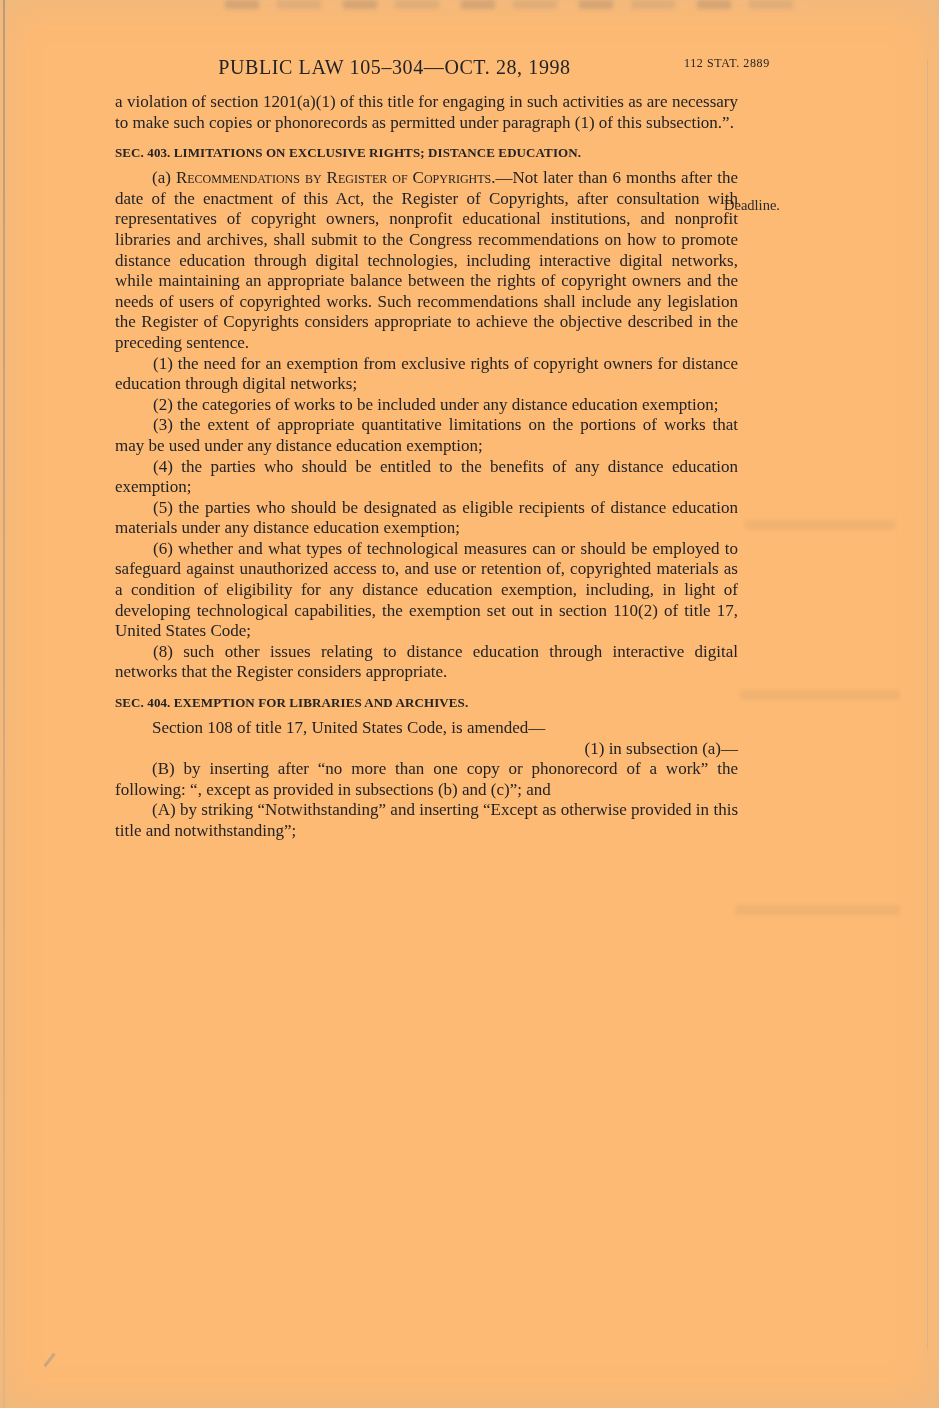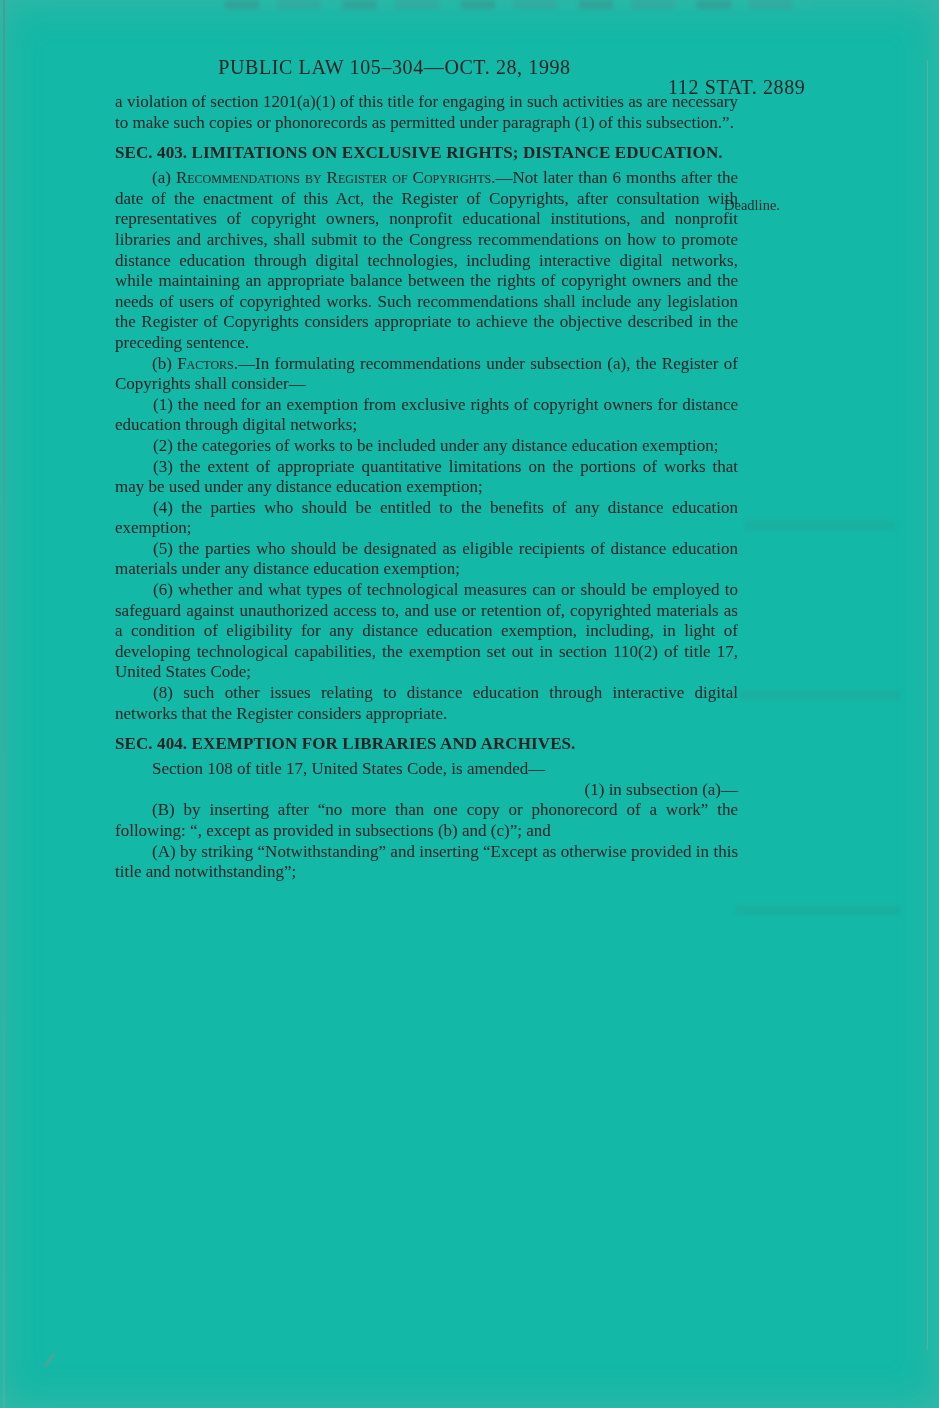--- a/index.html
+++ b/index.html
@@ -1,20 +1,20 @@
 <!DOCTYPE html>
 <html><head>
 <meta charset="utf-8">
 <style>
   html, body { margin: 0; padding: 0; background: #e9e9e6; }
   .page {
     position: relative;
     width: 939px;
     height: 1408px;
-    background: #14b8a6;
+    background: #fdba74;
     font-family: "Liberation Serif", "DejaVu Serif", serif;
     color: #232326;
     overflow: hidden;
     box-shadow: inset 0 0 40px rgba(180,180,175,.25);
   }
 
   
   .edge-left {
     position: absolute; left: 3px; top: 0; width: 2px; height: 100%;
     background: linear-gradient(180deg, rgba(120,120,118,.45), rgba(165,165,160,.22));
@@ -37,37 +37,37 @@
   .ghost {
     position: absolute; filter: blur(2px); opacity: .07; background: #555;
   }
 
   
   .running-law {
     position: absolute; top: 56px; left: 83px; width: 623px;
     text-align: center; font-size: 20px; letter-spacing: .6px; white-space: nowrap;
   }
   .running-stat {
-    position: absolute; top: 56px; left: 668px; width: 200px;
-    font-size: 20px; letter-spacing: .6px; white-space: nowrap; margin-top: 20px;
+    position: absolute; top: 56px; left: 684px; width: 200px;
+    font-size: 12px; letter-spacing: .6px; white-space: nowrap;
   }
 
   
   .margin-note {
     position: absolute; left: 724px; top: 197px; font-size: 14.5px; color: #2a2a2e;
   }
 
   
   .column {
     position: absolute; left: 83px; top: 92px; width: 623px;
     font-size: 17px; line-height: 20.6px; text-align: justify; margin-left: 32px;
   }
   .column p { margin: 0; }
   .heading {
-    font-weight: bold; font-size: 17px; line-height: 19px;
+    font-weight: bold; font-size: 13px; line-height: 19px;
     letter-spacing: .1px; text-align: left;
     margin-top: 10px !important; margin-bottom: 6px !important;
   }
   .indent  { text-indent: 37px; }
   .item    { margin-left: 37px; text-indent: 38px; }
   .sub     { margin-left: 75px; text-indent: 37px; }
   .subhead { margin-left: 75px; text-align: right; }
   .sc      { font-variant: small-caps; }
 </style>
 </head>
@@ -89,21 +89,20 @@
   <div class="margin-note">Deadline.</div>
 
   <div class="column">
 
     <p>a violation of section 1201(a)(1) of this title for engaging in such activities as are necessary to make such copies or phonorecords as permitted under paragraph (1) of this subsection.”.</p>
 
     <p class="heading">SEC. 403. LIMITATIONS ON EXCLUSIVE RIGHTS; DISTANCE EDUCATION.</p>
 
     <p class="indent"><span>(a) </span><span class="sc">Recommendations by Register of Copyrights</span><span>.—Not later than 6 months after the date of the enactment of this Act, the Register of Copyrights, after consultation with representatives of copyright owners, nonprofit educational institutions, and nonprofit libraries and archives, shall submit to the Congress recommendations on how to promote distance education through digital technologies, including interactive digital networks, while maintaining an appropriate balance between the rights of copyright owners and the needs of users of copyrighted works. Such recommendations shall include any legislation the Register of Copyrights considers appropriate to achieve the objective described in the preceding sentence.</span></p>
 
-    <p class="indent"><span>(b) </span><span class="sc">Factors</span><span>.—In formulating recommendations under subsection (a), the Register of Copyrights shall consider—</span></p>
 
     <p class="item">(1) the need for an exemption from exclusive rights of copyright owners for distance education through digital networks;</p>
     <p class="item">(2) the categories of works to be included under any distance education exemption;</p>
     <p class="item">(3) the extent of appropriate quantitative limitations on the portions of works that may be used under any distance education exemption;</p>
     <p class="item">(4) the parties who should be entitled to the benefits of any distance education exemption;</p>
     <p class="item">(5) the parties who should be designated as eligible recipients of distance education materials under any distance education exemption;</p>
     <p class="item">(6) whether and what types of technological measures can or should be employed to safeguard against unauthorized access to, and use or retention of, copyrighted materials as a condition of eligibility for any distance education exemption, including, in light of developing technological capabilities, the exemption set out in section 110(2) of title 17, United States Code;</p>
     <p class="item">(8) such other issues relating to distance education through interactive digital networks that the Register considers appropriate.</p>
 
     <p class="heading">SEC. 404. EXEMPTION FOR LIBRARIES AND ARCHIVES.</p>

